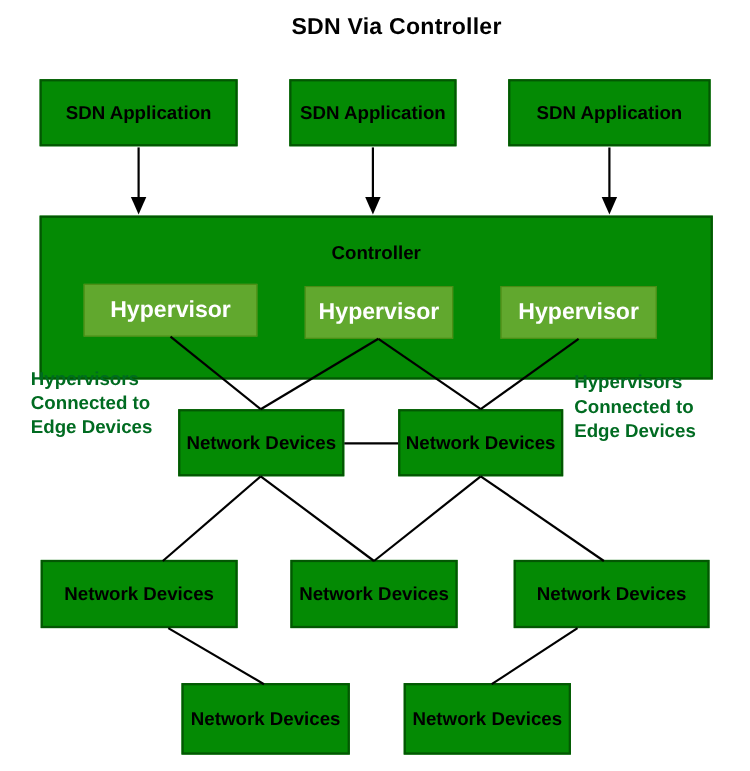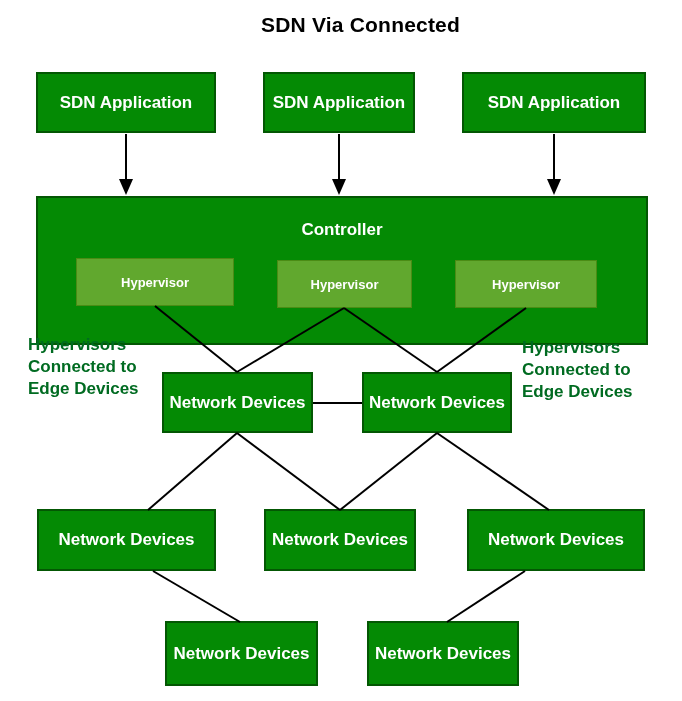--- a/index.html
+++ b/index.html
@@ -2,25 +2,25 @@
 <html style="--box-fill: #048a04; --box-border: #035703; --hyp-fill: #61a82e; --hyp-border: #4b8c15; --ann-color: #006b21;"><head>
 <meta charset="utf-8">
 <style>
   html,body{margin:0;padding:0;background:#fff;}
   body{font-family:"Liberation Sans", sans-serif;}
   .diagram{position:relative;width:682px;height:701px;background:#fff;overflow:hidden;}
   .title{position:absolute;top:13px;left:38px;width:645px;margin:0;text-align:center;
          font-size:21px;font-weight:bold;color:#000;letter-spacing:0.2px;}
   .box{position:absolute;box-sizing:border-box;display:flex;align-items:center;justify-content:center;
        background:var(--box-fill);border:2px solid var(--box-border);
-       color:#ffffff;font-weight:bold;font-size:17px;text-align:center;}
+       color:#000000;font-weight:bold;font-size:17px;text-align:center;}
   .controller{align-items:flex-start;padding-top:22px;}
   .hyp{position:absolute;box-sizing:border-box;display:flex;align-items:center;justify-content:center;
        background:var(--hyp-fill);border:1.5px solid var(--hyp-border);
-       color:#fff;font-weight:bold;font-size:13px;}
+       color:#fff;font-weight:bold;font-size:21px;}
   .ann{position:absolute;color:var(--ann-color);font-weight:bold;font-size:17px;
        line-height:22px;text-align:left;}
   .overlay{position:absolute;left:0;top:0;pointer-events:none;}
   
   .a1{left:36px;top:72px;width:180px;height:61px;}
   .a2{left:263px;top:72px;width:152px;height:61px;}
   .a3{left:462px;top:72px;width:184px;height:61px;}
   .ctl{left:36px;top:196px;width:612px;height:149px;}
   .h1b{left:76px;top:258px;width:158px;height:48px;}
   .h2b{left:277px;top:260px;width:135px;height:48px;}
@@ -33,21 +33,21 @@
   .b1{left:165px;top:621px;width:153px;height:65px;}
   .b2{left:367px;top:621px;width:152px;height:65px;}
   .ann-left{left:28px;top:334px;width:142px;}
   .ann-right{left:522px;top:337px;width:152px;}
 </style>
 </head>
 <body>
 
 <div class="diagram">
 
-  <h1 class="title">SDN Via Connected</h1>
+  <h1 class="title">SDN Via Controller</h1>
 
   <div class="box a1">
     <span>SDN Application</span>
   </div>
   <div class="box a2">
     <span>SDN Application</span>
   </div>
   <div class="box a3">
     <span>SDN Application</span>
   </div>

